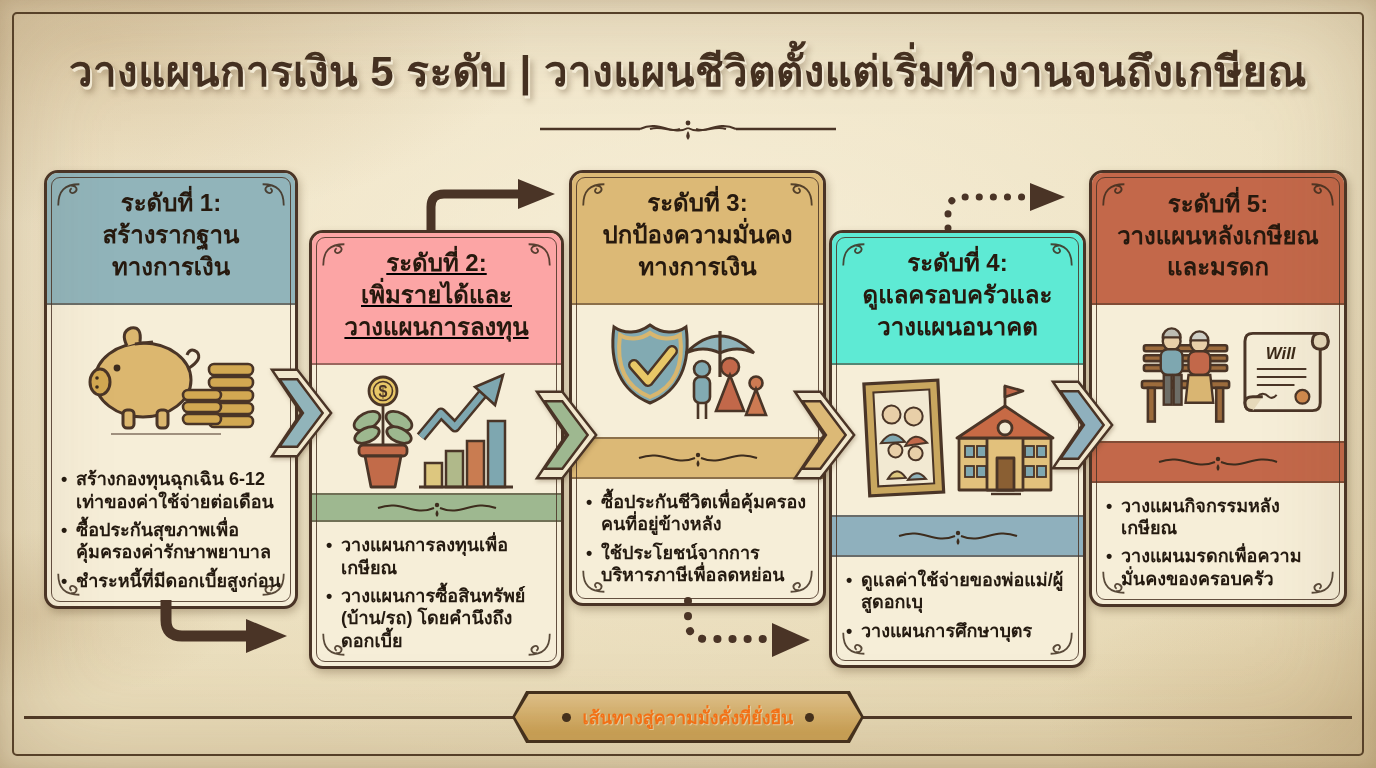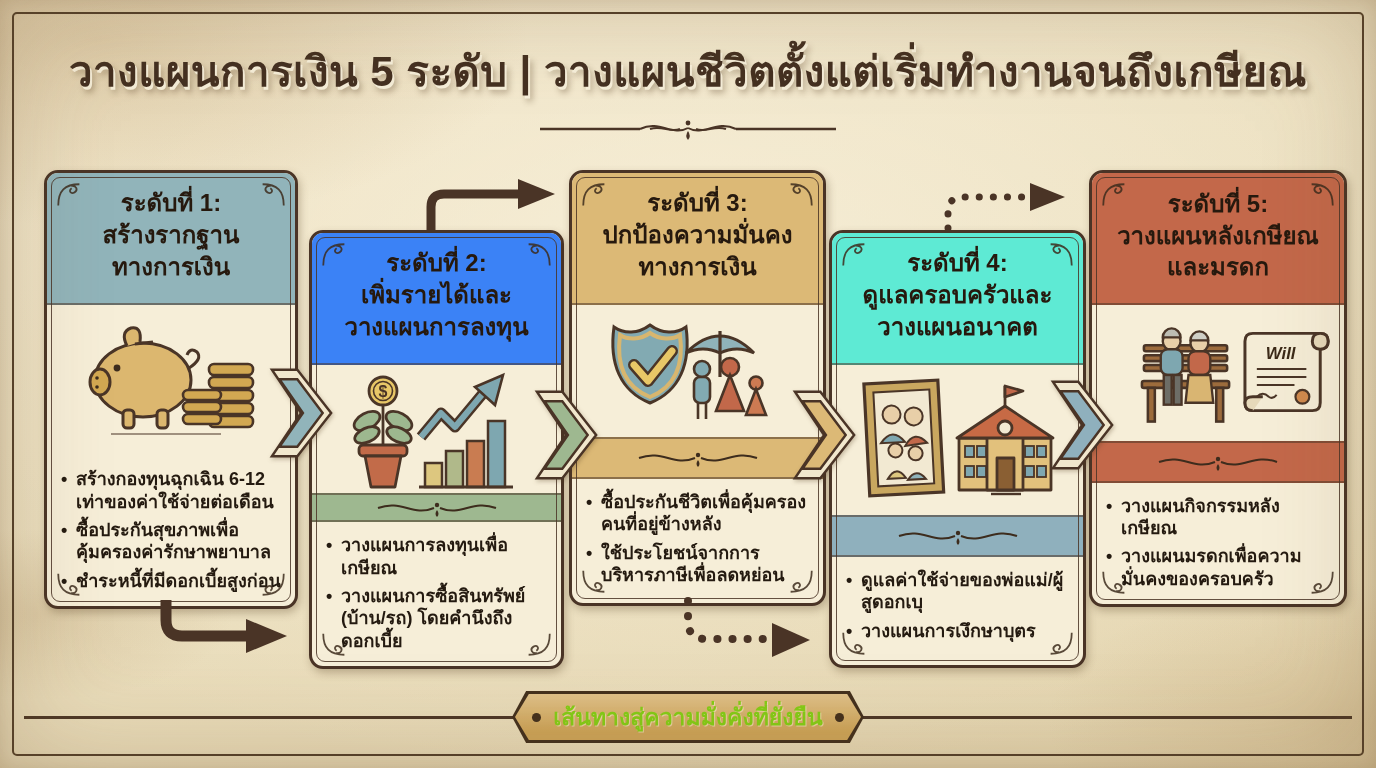--- a/index.html
+++ b/index.html
@@ -63,21 +63,21 @@
 
   .connectors{position:absolute;left:0;top:0;pointer-events:none;z-index:2;}
 
   
   .footer-line{position:absolute;left:24px;right:24px;top:716px;height:2.5px;background:#4c3726;}
   .plaque{position:absolute;left:512px;top:691px;width:352px;height:52px;background:#43301d;
     clip-path:polygon(0 50%,4% 0,96% 0,100% 50%,96% 100%,4% 100%);
     display:flex;align-items:center;justify-content:center;}
   .plaque__inner{position:absolute;inset:3px;background:linear-gradient(180deg,#e0c189,#cda458 80%);
     clip-path:polygon(0 50%,4% 0,96% 0,100% 50%,96% 100%,4% 100%);}
-  .plaque__label{position:relative;z-index:2;font-size:23px;font-weight:800;color:#84cc16;
+  .plaque__label{position:relative;z-index:2;font-size:18px;font-weight:800;color:#f97316;
     text-shadow:1px 1px 0 rgba(255,246,224,.5);}
   .plaque__dot{position:relative;z-index:2;width:9px;height:9px;border-radius:50%;
     background:#43301d;margin:0 12px;flex:0 0 auto;}
 </style>
 </head>
 <body>
 
 <div class="canvas">
 
   <div class="title">วางแผนการเงิน 5 ระดับ | วางแผนชีวิตตั้งแต่เริ่มทำงานจนถึงเกษียณ</div>
@@ -178,21 +178,21 @@
       </svg>
     <svg class="corner tr" viewBox="0 0 32 32">
         <path d="M4,30 C4,12 12,4 30,4 M20,6 c6,-1 9,5 4,8 c-4.5,2.5 -8,-2 -3.5,-5" fill="none" stroke="#3d2c1d" stroke-width="2.2"></path>
       </svg>
     <svg class="corner bl" viewBox="0 0 32 32">
         <path d="M4,30 C4,12 12,4 30,4 M20,6 c6,-1 9,5 4,8 c-4.5,2.5 -8,-2 -3.5,-5" fill="none" stroke="#3d2c1d" stroke-width="2.2"></path>
       </svg>
     <svg class="corner br" viewBox="0 0 32 32">
         <path d="M4,30 C4,12 12,4 30,4 M20,6 c6,-1 9,5 4,8 c-4.5,2.5 -8,-2 -3.5,-5" fill="none" stroke="#3d2c1d" stroke-width="2.2"></path>
       </svg>
-    <div class="card__head" style="background-color: #3b82f6;">
+    <div class="card__head" style="background-color: #fca5a5; text-decoration: underline;">
       <div class="ln">ระดับที่ 2:</div>
       <div class="ln">เพิ่มรายได้และ</div>
       <div class="ln">วางแผนการลงทุน</div>
     </div>
     <div class="illo">
       <svg width="200" height="128" viewBox="0 0 200 128">
         <g stroke="#4a3527" stroke-width="2.8" stroke-linejoin="round">
           <line x1="46" y1="82" x2="46" y2="40"></line>
           <ellipse cx="30" cy="56" rx="14" ry="8" fill="#9db88f" transform="rotate(-28 30 56)"></ellipse>
           <ellipse cx="62" cy="56" rx="14" ry="8" fill="#9db88f" transform="rotate(28 62 56)"></ellipse>
@@ -347,21 +347,21 @@
         <g stroke="#3d2c1d" stroke-width="2" fill="none">
           <path d="M6,10 C30,1 40,19 62,10"></path>
             <path d="M124,10 C100,1 90,19 68,10"></path>
         </g>
         <circle cx="65" cy="7" r="2.2" fill="#3d2c1d"></circle>
         <path d="M65,12 q3,4 0,7 q-3,-3 0,-7" fill="#3d2c1d"></path>
       </svg>
     </div>
     <div class="bullets">
       <div class="li">ดูแลค่าใช้จ่ายของพ่อแม่/ผู้สูดอกเบุ</div>
-      <div class="li">วางแผนการเงึกษาบุตร</div>
+      <div class="li">วางแผนการศึกษาบุตร</div>
     </div>
   </div>
 
   <div class="card card5">
     <svg class="corner tl" viewBox="0 0 32 32">
         <path d="M4,30 C4,12 12,4 30,4 M20,6 c6,-1 9,5 4,8 c-4.5,2.5 -8,-2 -3.5,-5" fill="none" stroke="#3d2c1d" stroke-width="2.2"></path>
       </svg>
     <svg class="corner tr" viewBox="0 0 32 32">
         <path d="M4,30 C4,12 12,4 30,4 M20,6 c6,-1 9,5 4,8 c-4.5,2.5 -8,-2 -3.5,-5" fill="none" stroke="#3d2c1d" stroke-width="2.2"></path>
       </svg>

